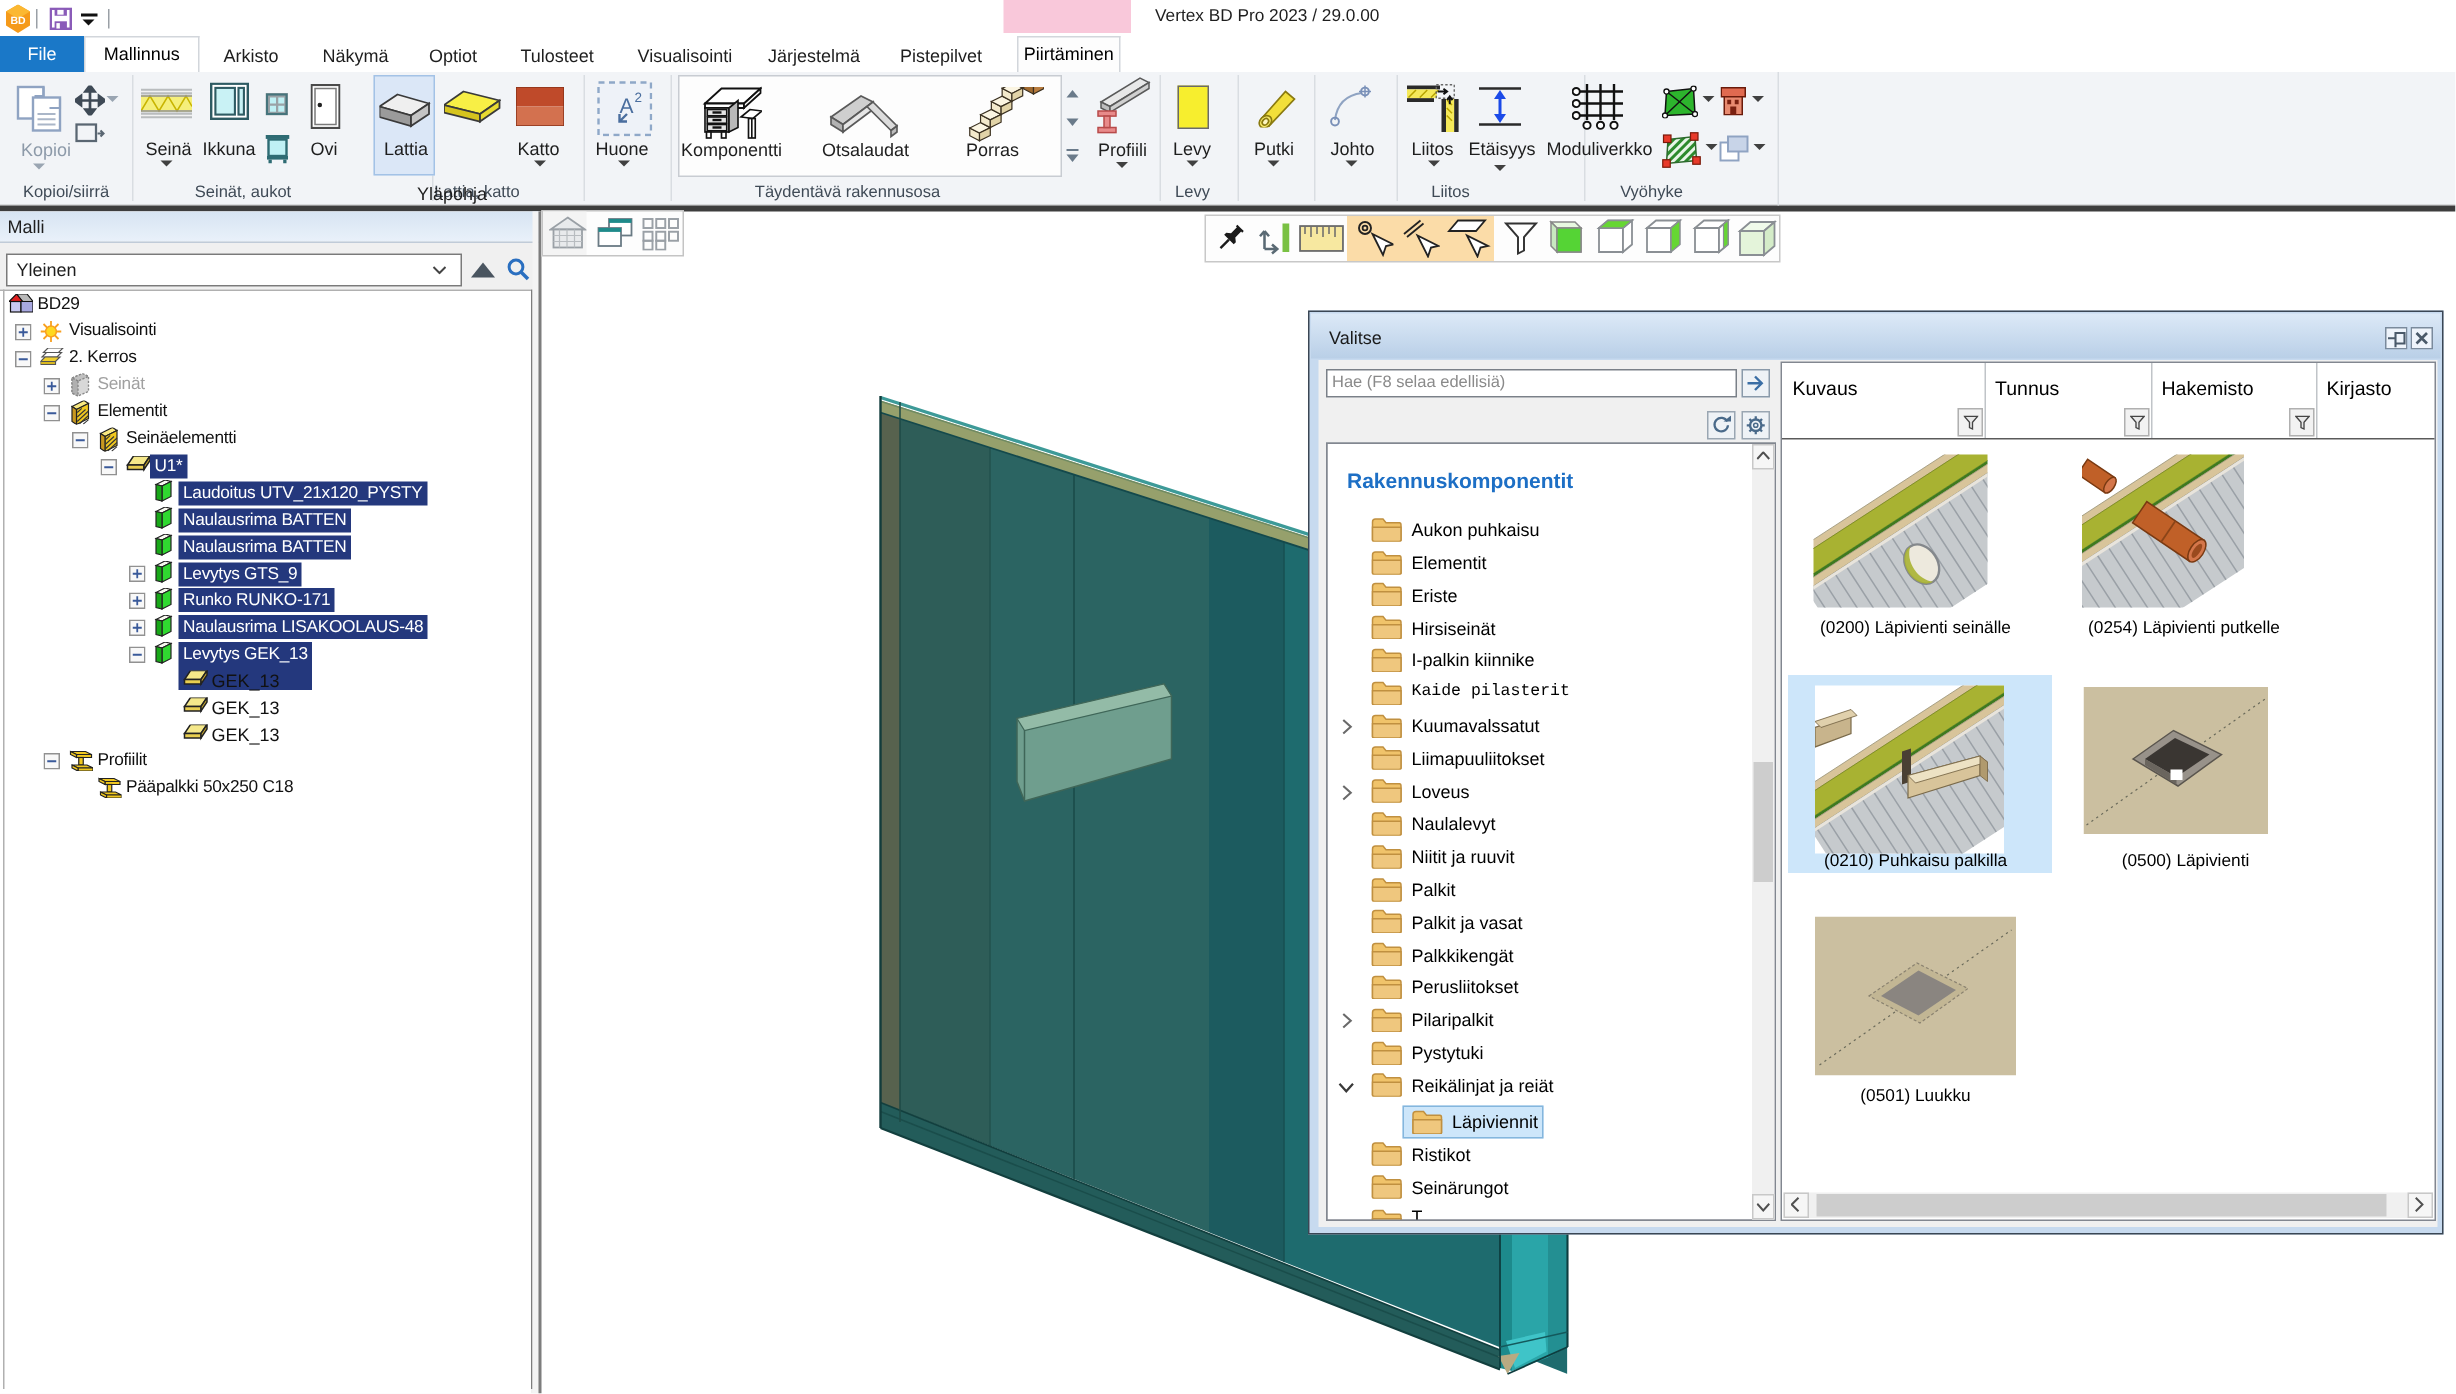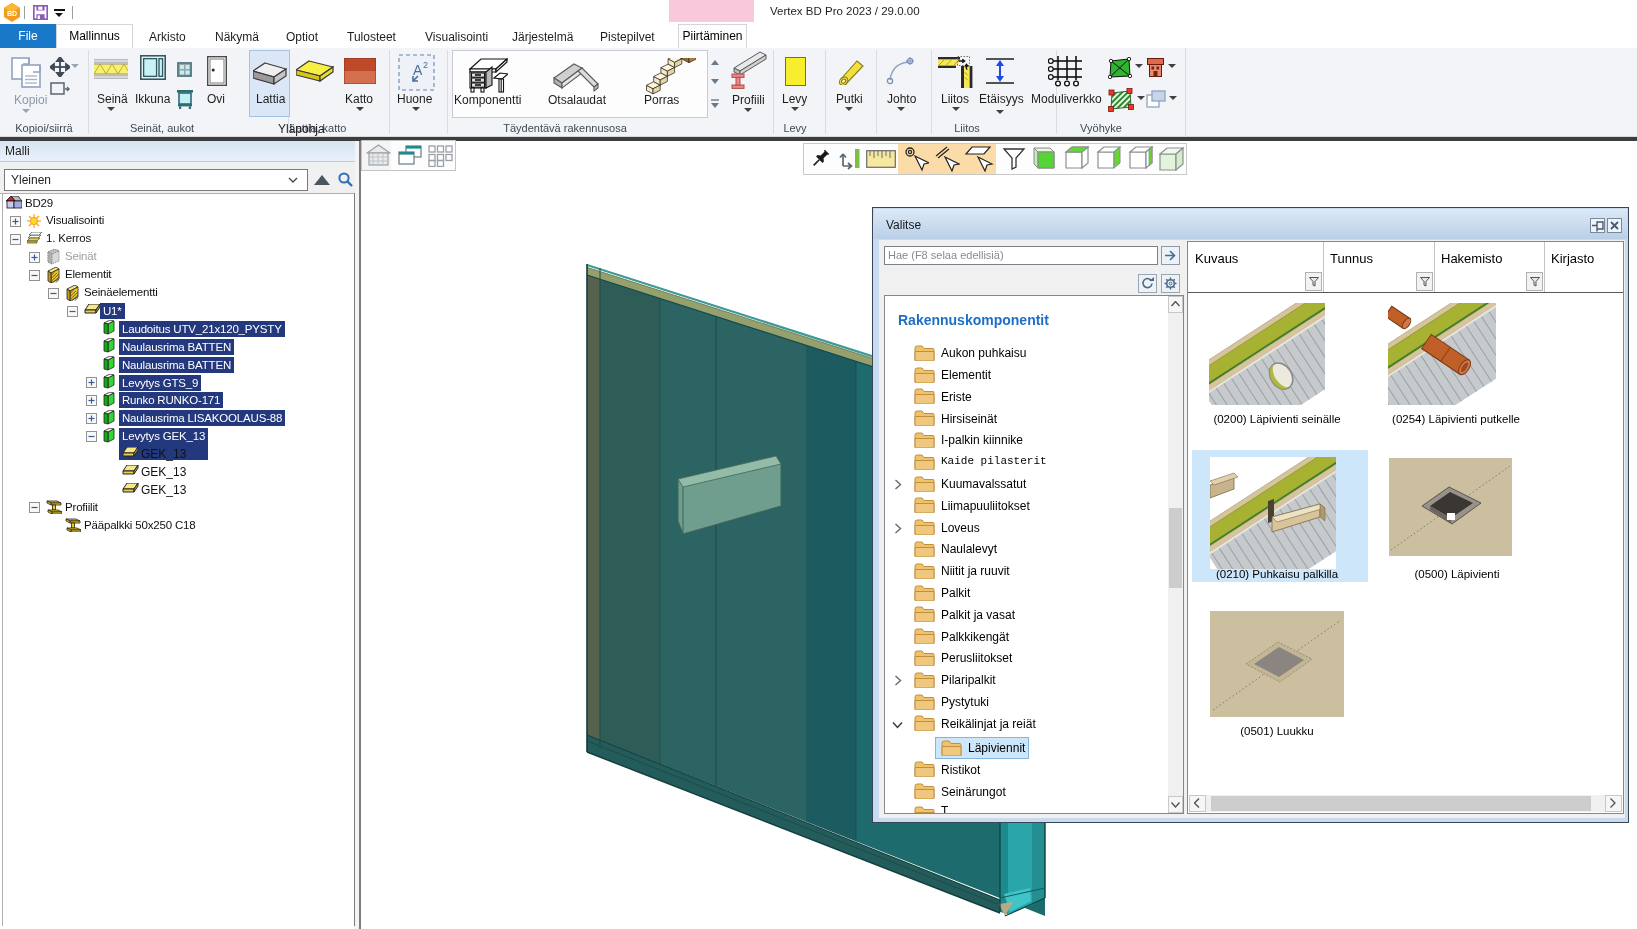--- a/index.html
+++ b/index.html
@@ -525,21 +525,21 @@
 <svg class="abs" style="left:10px;top:234px" width="11" height="11" viewBox="0 0 11 11">
     <rect x="0.5" y="0.5" width="10" height="10" fill="#f8f8f8" stroke="#919191"></rect>
     <line x1="2.5" y1="5.5" x2="8.5" y2="5.5" stroke="#3a5a9a" stroke-width="1.2"></line>
   </svg>
 <svg class="abs" style="left:27px;top:232px" width="16" height="12" viewBox="0 0 16 12">
     <polygon points="4,3 14,3 11,6 1,6" fill="#fff" stroke="#555" stroke-width="0.8"></polygon>
     <polygon points="5,0 15,0 12,3 2,3" fill="#fff" stroke="#555" stroke-width="0.8"></polygon>
     <polygon points="3,6 13,6 10,9 0,9" fill="#f0d030" stroke="#555" stroke-width="0.8"></polygon>
     <polygon points="0,9 10,9 10,11 0,11" fill="#d8b820" stroke="#555" stroke-width="0.8"></polygon>
   </svg>
-<div class="lbl tt" style="left:46px;top:232px;color:#111;">1. Kerros</div>
+<div class="lbl tt" style="left:46px;top:232px;color:#111;">2. Kerros</div>
 <svg class="abs" style="left:29px;top:252px" width="11" height="11" viewBox="0 0 11 11">
     <rect x="0.5" y="0.5" width="10" height="10" fill="#f8f8f8" stroke="#919191"></rect>
     <line x1="2.5" y1="5.5" x2="8.5" y2="5.5" stroke="#3a5a9a" stroke-width="1.2"></line>
     <line x1="5.5" y1="2.5" x2="5.5" y2="8.5" stroke="#3a5a9a" stroke-width="1.2"></line>
   </svg>
 <svg class="abs" style="left:46px;top:249px" width="15" height="16" viewBox="0 0 15 16">
     <polygon points="2,3 9,0 13,2 13,12 6,15 2,13" fill="#d8d8d8" stroke="#888" stroke-width="0.9" stroke-dasharray="1.5 1"></polygon>
     <polygon points="2,3 9,0 13,2 6,5 2,3" fill="#c0c0c0" stroke="#888" stroke-width="0.9" stroke-dasharray="1.5 1"></polygon>
     <polygon points="6,5 6,15 2,13 2,3" fill="#b0b0b0" stroke="#888" stroke-width="0.9" stroke-dasharray="1.5 1"></polygon>
   </svg>
@@ -631,21 +631,21 @@
 <svg class="abs" style="left:86px;top:413px" width="11" height="11" viewBox="0 0 11 11">
     <rect x="0.5" y="0.5" width="10" height="10" fill="#f8f8f8" stroke="#919191"></rect>
     <line x1="2.5" y1="5.5" x2="8.5" y2="5.5" stroke="#3a5a9a" stroke-width="1.2"></line>
     <line x1="5.5" y1="2.5" x2="5.5" y2="8.5" stroke="#3a5a9a" stroke-width="1.2"></line>
   </svg>
 <svg class="abs" style="left:103px;top:410px" width="12" height="15" viewBox="0 0 12 15">
     <polygon points="1,3 7,0 11,1 5,4" fill="#f8f8f0" stroke="#222" stroke-width="0.8"></polygon>
     <polygon points="5,4 11,1 11,11 5,14" fill="#30d830" stroke="#222" stroke-width="0.8"></polygon>
     <polygon points="1,3 5,4 5,14 1,13" fill="#18a818" stroke="#222" stroke-width="0.8"></polygon>
   </svg>
-<div class="abs tt" style="left:119px;top:410px;height:16px;background:#24387d;color:#fff;font-size:12px;line-height:16px;padding:0 3px;white-space:nowrap;">Naulausrima LISAKOOLAUS-88</div>
+<div class="abs tt" style="left:119px;top:410px;height:16px;background:#24387d;color:#fff;font-size:12px;line-height:16px;padding:0 3px;white-space:nowrap;">Naulausrima LISAKOOLAUS-48</div>
 <svg class="abs" style="left:86px;top:431px" width="11" height="11" viewBox="0 0 11 11">
     <rect x="0.5" y="0.5" width="10" height="10" fill="#f8f8f8" stroke="#919191"></rect>
     <line x1="2.5" y1="5.5" x2="8.5" y2="5.5" stroke="#3a5a9a" stroke-width="1.2"></line>
   </svg>
 <svg class="abs" style="left:103px;top:428px" width="12" height="15" viewBox="0 0 12 15">
     <polygon points="1,3 7,0 11,1 5,4" fill="#f8f8f0" stroke="#222" stroke-width="0.8"></polygon>
     <polygon points="5,4 11,1 11,11 5,14" fill="#30d830" stroke="#222" stroke-width="0.8"></polygon>
     <polygon points="1,3 5,4 5,14 1,13" fill="#18a818" stroke="#222" stroke-width="0.8"></polygon>
   </svg>
 <div class="abs tt" style="left:119px;top:428px;height:32px;background:#24387d;color:#fff;font-size:12px;line-height:16px;padding:0 3px;white-space:nowrap;">Levytys GEK_13</div>

